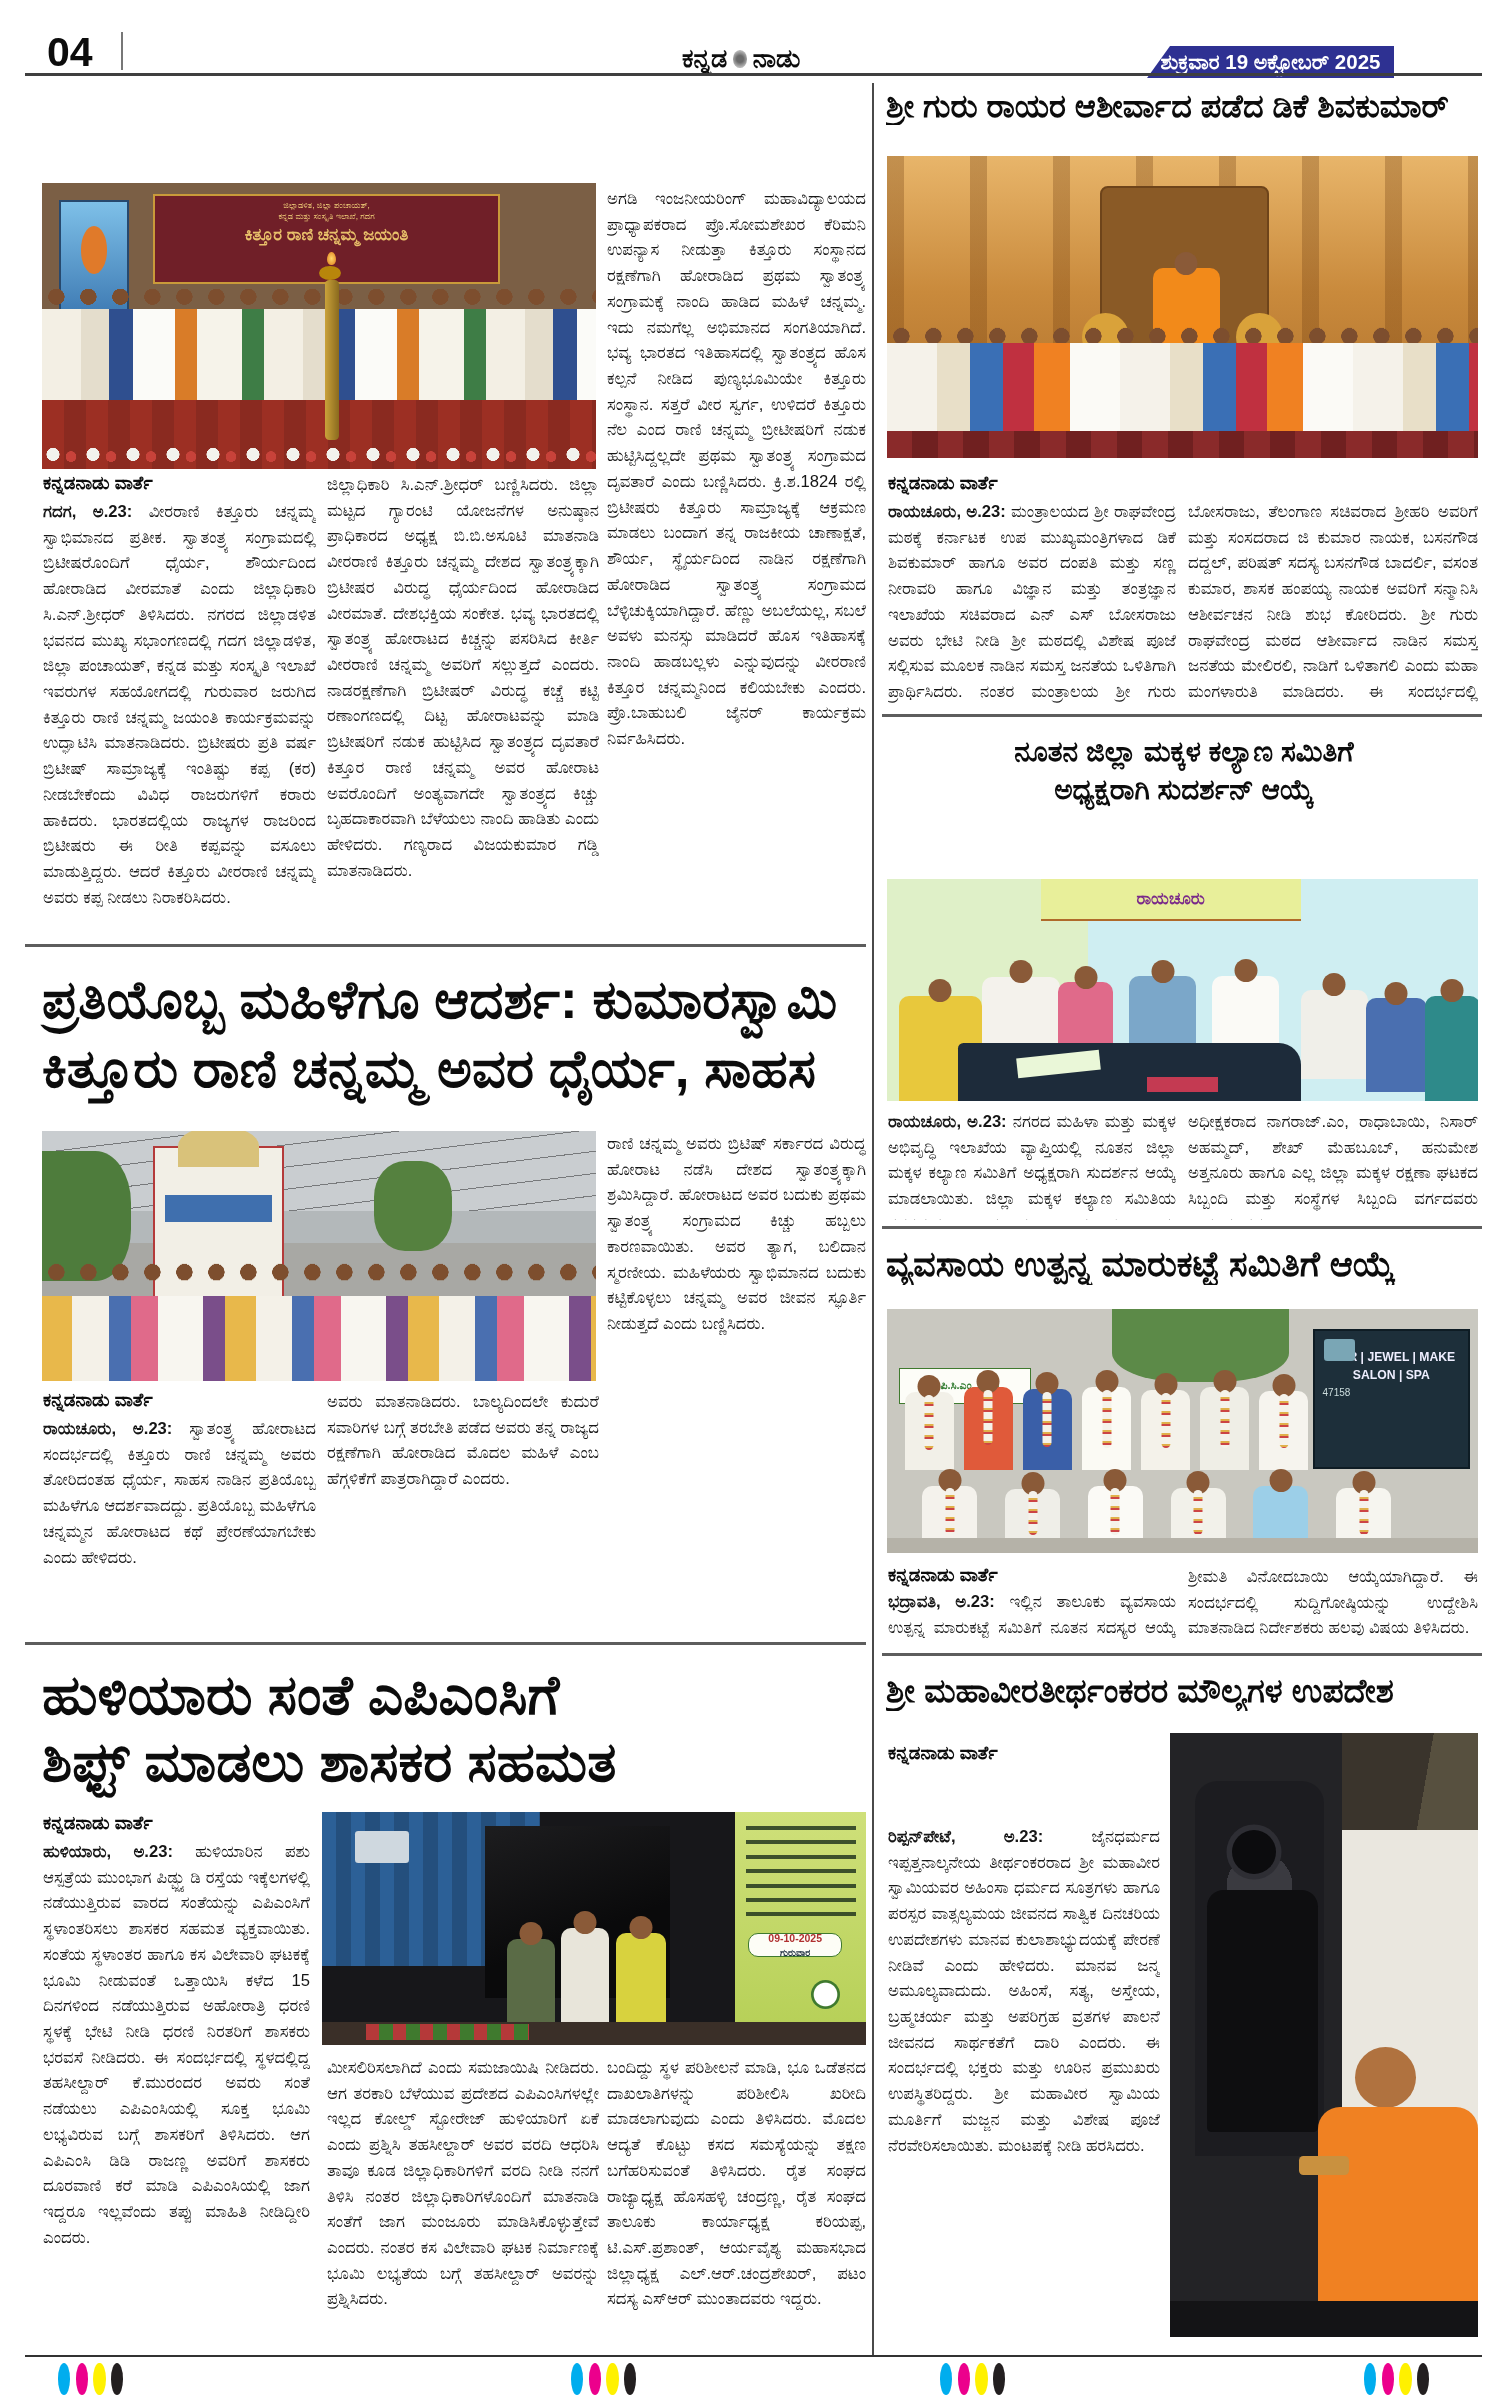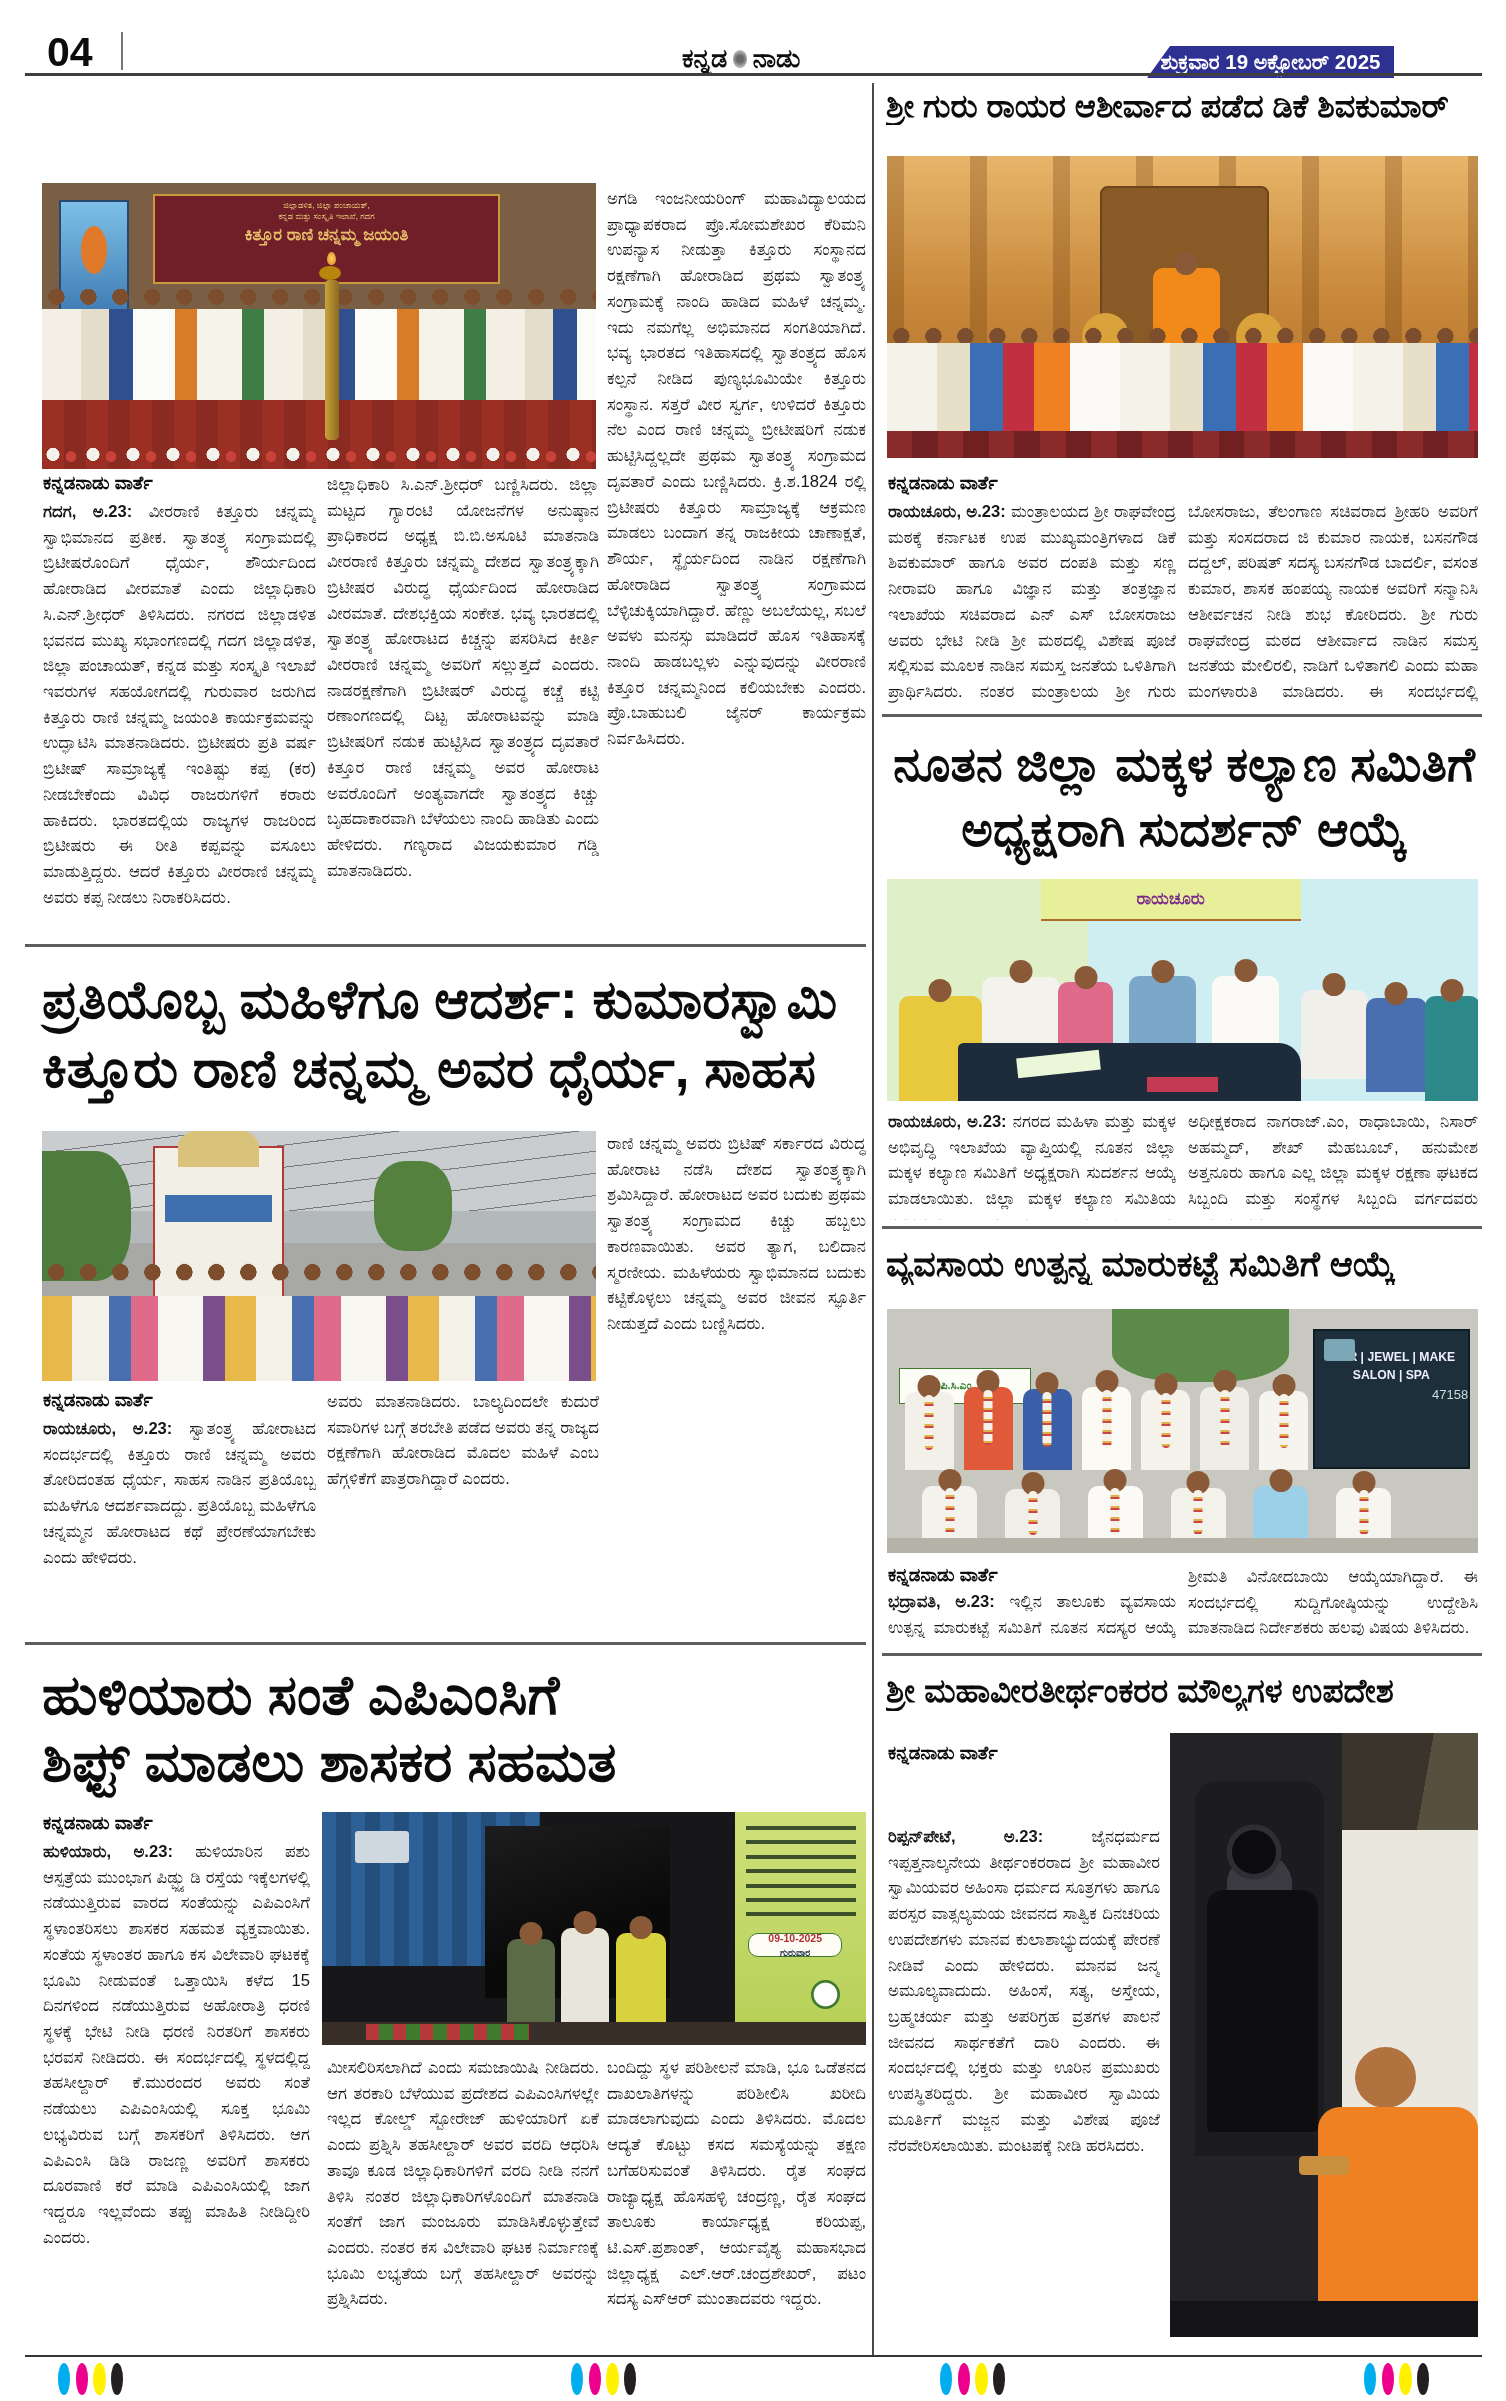--- a/index.html
+++ b/index.html
@@ -156,21 +156,21 @@
 
   <div class="cap" style="left:888px;top:472px;">ಕನ್ನಡನಾಡು ವಾರ್ತೆ</div>
   <div class="bodycol" style="left:888px;top:499px;width:288px;height:206px;">
     <span class="dl">ರಾಯಚೂರು, ಅ.23:</span>
     <span>ಮಂತ್ರಾಲಯದ ಶ್ರೀ ರಾಘವೇಂದ್ರ ಮಠಕ್ಕೆ ಕರ್ನಾಟಕ ಉಪ ಮುಖ್ಯಮಂತ್ರಿಗಳಾದ ಡಿಕೆ ಶಿವಕುಮಾರ್ ಹಾಗೂ ಅವರ ದಂಪತಿ ಮತ್ತು ಸಣ್ಣ ನೀರಾವರಿ ಹಾಗೂ ವಿಜ್ಞಾನ ಮತ್ತು ತಂತ್ರಜ್ಞಾನ ಇಲಾಖೆಯ ಸಚಿವರಾದ ಎನ್ ಎಸ್ ಬೋಸರಾಜು ಅವರು ಭೇಟಿ ನೀಡಿ ಶ್ರೀ ಮಠದಲ್ಲಿ ವಿಶೇಷ ಪೂಜೆ ಸಲ್ಲಿಸುವ ಮೂಲಕ ನಾಡಿನ ಸಮಸ್ತ ಜನತೆಯ ಒಳಿತಿಗಾಗಿ ಪ್ರಾರ್ಥಿಸಿದರು. ನಂತರ ಮಂತ್ರಾಲಯ ಶ್ರೀ ಗುರು ರಾಘವೇಂದ್ರ ಮಠದ ಪೀಠಾಧಿಪತಿಗಳಾದ ಸುಬುದೇಂದ್ರ ತೀರ್ಥ ಶ್ರೀಗಳ ಆಶೀರ್ವಾದ ಪಡೆದರು. ಶ್ರೀಗಳು ಉಪ ಮುಖ್ಯಮಂತ್ರಿಗಳಿಗೆ ಹಾಗೂ ಸಚಿವ ಎನ್.ಎಸ್.</span>
   </div>
   <div class="bodycol" style="left:1188px;top:499px;width:290px;height:206px;">ಬೋಸರಾಜು, ತೆಲಂಗಾಣ ಸಚಿವರಾದ ಶ್ರೀಹರಿ ಅವರಿಗೆ ಮತ್ತು ಸಂಸದರಾದ ಜಿ ಕುಮಾರ ನಾಯಕ, ಬಸನಗೌಡ ದದ್ದಲ್, ಪರಿಷತ್ ಸದಸ್ಯ ಬಸನಗೌಡ ಬಾದರ್ಲಿ, ವಸಂತ ಕುಮಾರ, ಶಾಸಕ ಹಂಪಯ್ಯ ನಾಯಕ ಅವರಿಗೆ ಸನ್ಮಾನಿಸಿ ಆಶೀರ್ವಚನ ನೀಡಿ ಶುಭ ಕೋರಿದರು. ಶ್ರೀ ಗುರು ರಾಘವೇಂದ್ರ ಮಠದ ಆಶೀರ್ವಾದ ನಾಡಿನ ಸಮಸ್ತ ಜನತೆಯ ಮೇಲಿರಲಿ, ನಾಡಿಗೆ ಒಳಿತಾಗಲಿ ಎಂದು ಮಹಾ ಮಂಗಳಾರುತಿ ಮಾಡಿದರು. ಈ ಸಂದರ್ಭದಲ್ಲಿ ಶಾಸಕರಾದ ಬಸನಗೌಡ ತುರ್ವಿಹಾಳ, ಜಿಲ್ಲಾಧಿಕಾರಿಗಳು, ಜಿಲ್ಲಾ ಪೋಲಿಸ್ ವರಿಷ್ಠಾಧಿಕಾರಿಗಳು, ನಾಯಕ, ಸುದೇಂದ್ರ ಕುಲ್ಕರ್ಣಿ, ಜಿ ಶಿವಮೂರ್ತಿ, ರುದ್ರಪ್ಪ ಅಂಗಡಿ, ಅಮರೇಗೌಡ ಹಂಚಿನಾಳ ಸೇರಿದಂತೆ ಅನೇಕರು ಉಪಸ್ಥಿತರಿದ್ದರು.</div>
 
   <div class="rule" style="left:882px;top:714px;width:600px;"></div>
 
-  <div class="abs hl" style="left:886px;top:733px;width:596px;font-size:48px;line-height:1.35;text-align:center;">
+  <div class="abs hl" style="left:886px;top:733px;width:596px;font-size:28px;line-height:1.35;text-align:center;">
     <div>ನೂತನ ಜಿಲ್ಲಾ ಮಕ್ಕಳ ಕಲ್ಯಾಣ ಸಮಿತಿಗೆ</div>
     <div>ಅಧ್ಯಕ್ಷರಾಗಿ ಸುದರ್ಶನ್ ಆಯ್ಕೆ</div>
   </div>
 
   <div class="photo" style="left:887px;top:879px;width:591px;height:222px;background:linear-gradient(90deg,#dff0c8 0 34%,#cfeef2 34% 100%);">
     <div class="abs" style="left:26%;top:0;width:44%;height:18%;background:#e8ef9a;border-bottom:2.8px solid #b06a2a;display:flex;align-items:center;justify-content:center;">
       <span style="color:#7a2a8a;font-weight:bold;font-size:16.6px;">ರಾಯಚೂರು</span>
     </div>
     <div class="pp" style="left:2%;bottom:0;width:83px;height:105px;background:#e8c83c;">
         <i></i>
@@ -212,21 +212,21 @@
   <div class="abs hl" style="left:886px;top:1244px;width:596px;font-size:35px;white-space:nowrap;overflow:hidden;">ವ್ಯವಸಾಯ ಉತ್ಪನ್ನ ಮಾರುಕಟ್ಟೆ ಸಮಿತಿಗೆ ಆಯ್ಕೆ</div>
 
   <div class="photo" style="left:887px;top:1309px;width:591px;height:244px;background:#c9c8c0;">
     <div class="abs" style="left:38%;top:0;width:30%;height:30%;border-radius:0 0 40% 40%;background:#5c8a48;"></div>
     <div class="abs" style="left:2%;top:24%;width:22%;height:14%;background:#fdfdf8;border:1.7px solid #3f7a2e;display:flex;align-items:center;justify-content:center;">
       <span style="color:#2f7a2e;font-weight:bold;font-size:11px;">ಎ.ಪಿ.ಸಿ.ಎಂ. ಕಛೇರಿ</span>
     </div>
     <div class="abs" style="left:72%;top:8%;width:26%;height:56%;background:#1d2f3a;border:2.8px solid #0e1c24;color:#eef;">
       <div style="font-size:12.2px;font-weight:bold;text-align:center;margin-top:19px;">HAIR | JEWEL | MAKE</div>
       <div style="font-size:12.2px;font-weight:bold;text-align:center;margin-top:4.4px;">SALON | SPA</div>
-      <div style="font-size:13px;text-align:right;margin-top:5.5px;color:#cdd;margin-left:8px;">47158</div>
+      <div style="font-size:10px;text-align:left;margin-top:5.5px;color:#cdd;margin-left:8px;">47158</div>
       <div class="abs" style="left:6%;top:6%;width:31px;height:22px;background:#7aa6b5;border-radius:3.3px;"></div>
     </div>
     <div class="pp" style="left:3%;bottom:34%;width:49px;height:78px;background:#f2f0e8;">
         <i></i>
         <div class="gl" style="top:3.3px;height:55px;"></div>
       </div>
     <div class="pp" style="left:13%;bottom:34%;width:49px;height:83px;background:#e05a3a;">
         <i></i>
         <div class="gl" style="top:3.3px;height:55px;"></div>
       </div>

